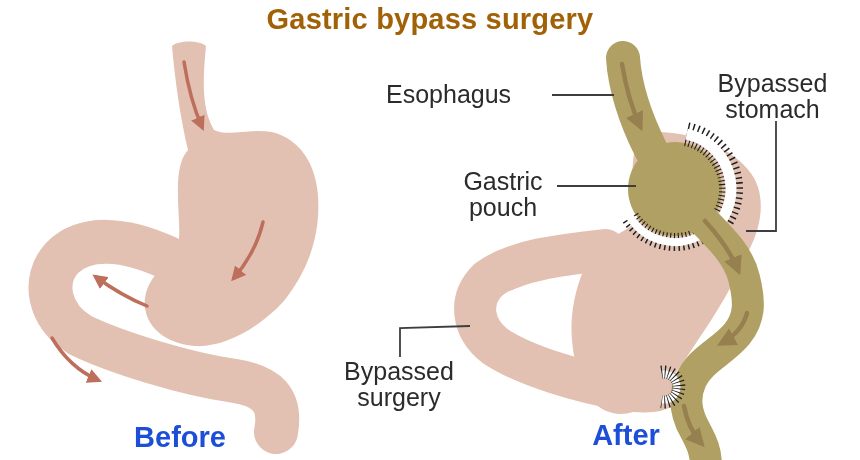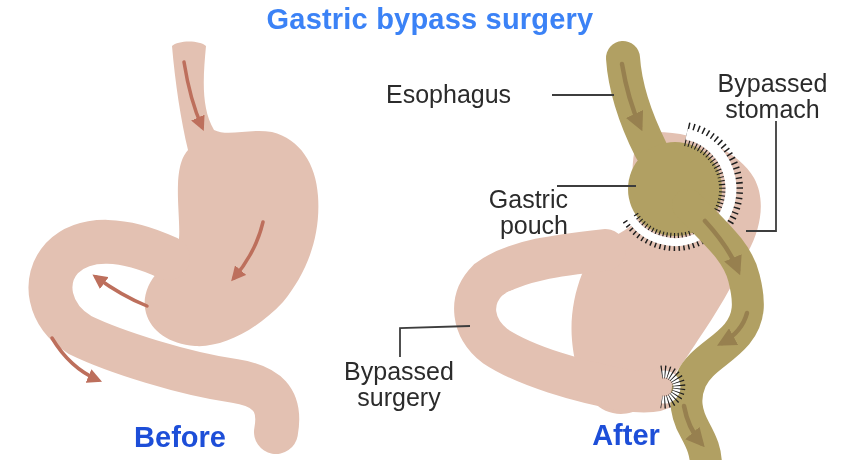--- a/index.html
+++ b/index.html
@@ -22,26 +22,26 @@
   .arrow-olive{fill:none;stroke:var(--arrow_olive,#97804f);stroke-width:4.5;stroke-linecap:round;}
   .head-pink{fill:var(--arrow_pink,#bd6f5c);}
   .head-olive{fill:var(--arrow_olive,#97804f);}
   .stitch-ticks{fill:none;stroke:var(--stitch_ink,#1f1f1f);}
   .stitch-band{fill:none;stroke:#ffffff;}
   .pointer{fill:none;stroke:var(--pointer_line,#3d3d3d);stroke-width:1.8;}
 
   .txt{position:absolute;color:var(--label_ink,#2b2b2b);}
   .title{
     left:0;top:3px;width:860px;text-align:center;
-    font-size:29px;font-weight:700;color:#3b82f6;letter-spacing:.2px;
+    font-size:29px;font-weight:700;color:#a16207;letter-spacing:.2px;
   }
   .caption{font-size:29px;font-weight:700;color:#1d4ed8;text-align:center;}
   .anno{font-size:25px;line-height:26px;font-weight:400;}
   .anno.esophagus{left:386px;top:81px;width:160px;text-align:left;}
-  .anno.gastric-pouch{left:438px;top:186px;width:130px;text-align:right;}
+  .anno.gastric-pouch{left:438px;top:168px;width:130px;text-align:center;}
   .anno.bypassed-stomach{left:700px;top:70px;width:145px;text-align:center;}
   .anno.bypassed-duodenum{left:318px;top:358px;width:162px;text-align:center;}
   .caption.before{left:110px;top:421px;width:140px;}
   .caption.after{left:556px;top:419px;width:140px;}
 </style>
 </head>
 <body>
 
 <div id="stage">
 

